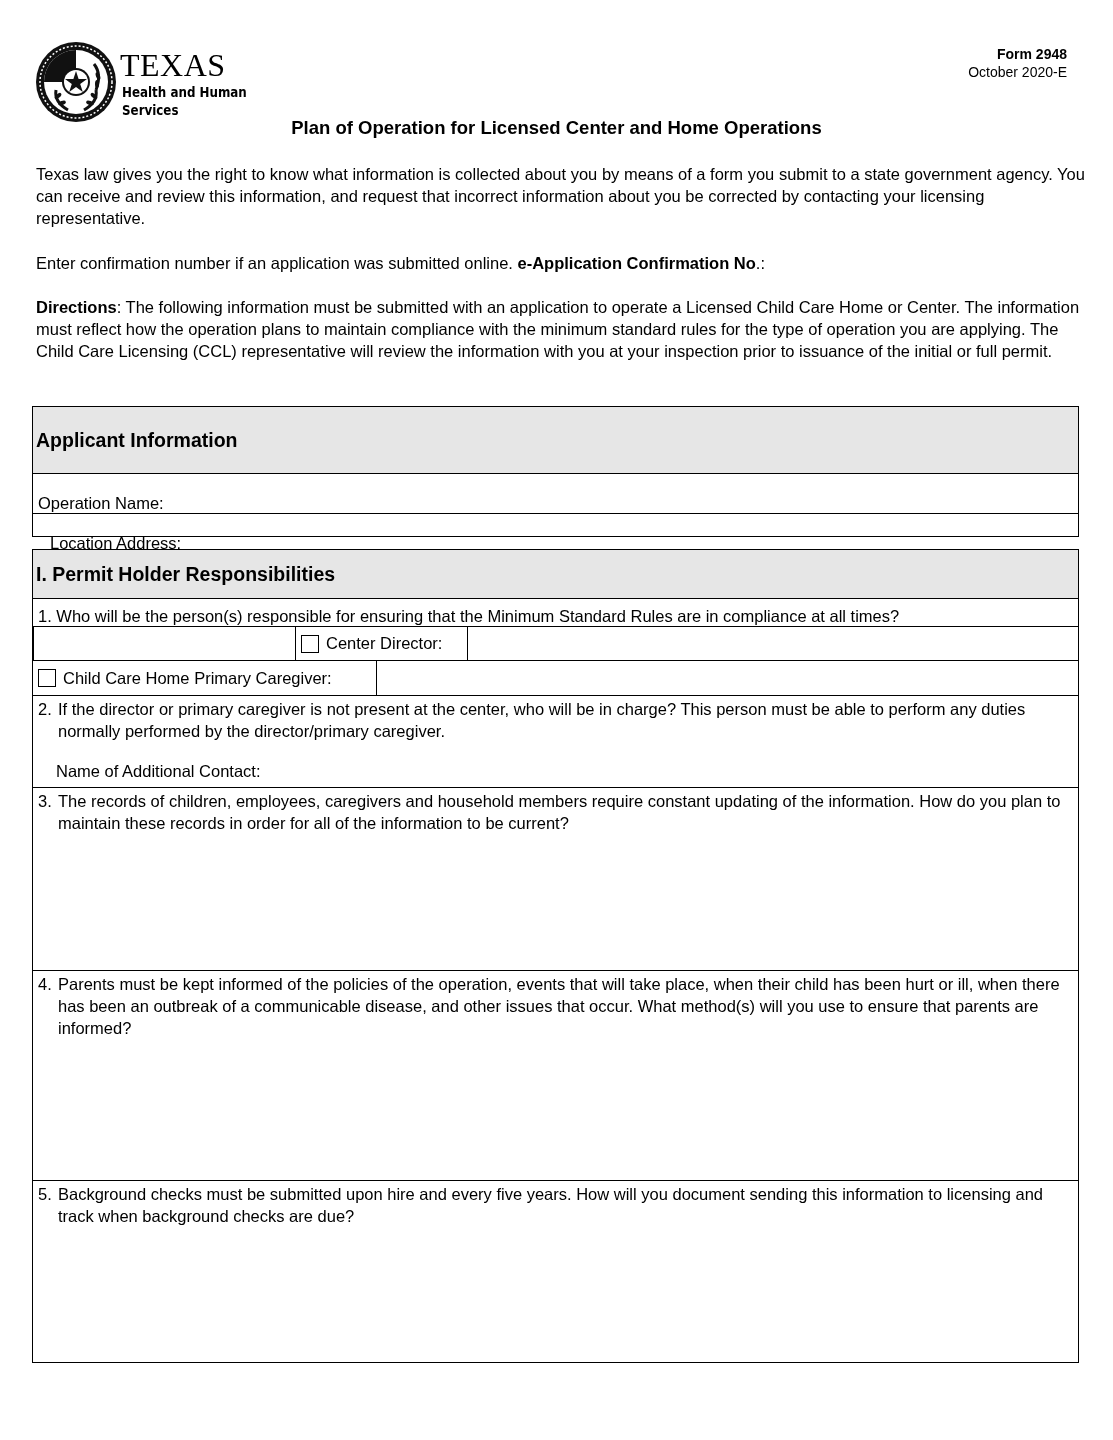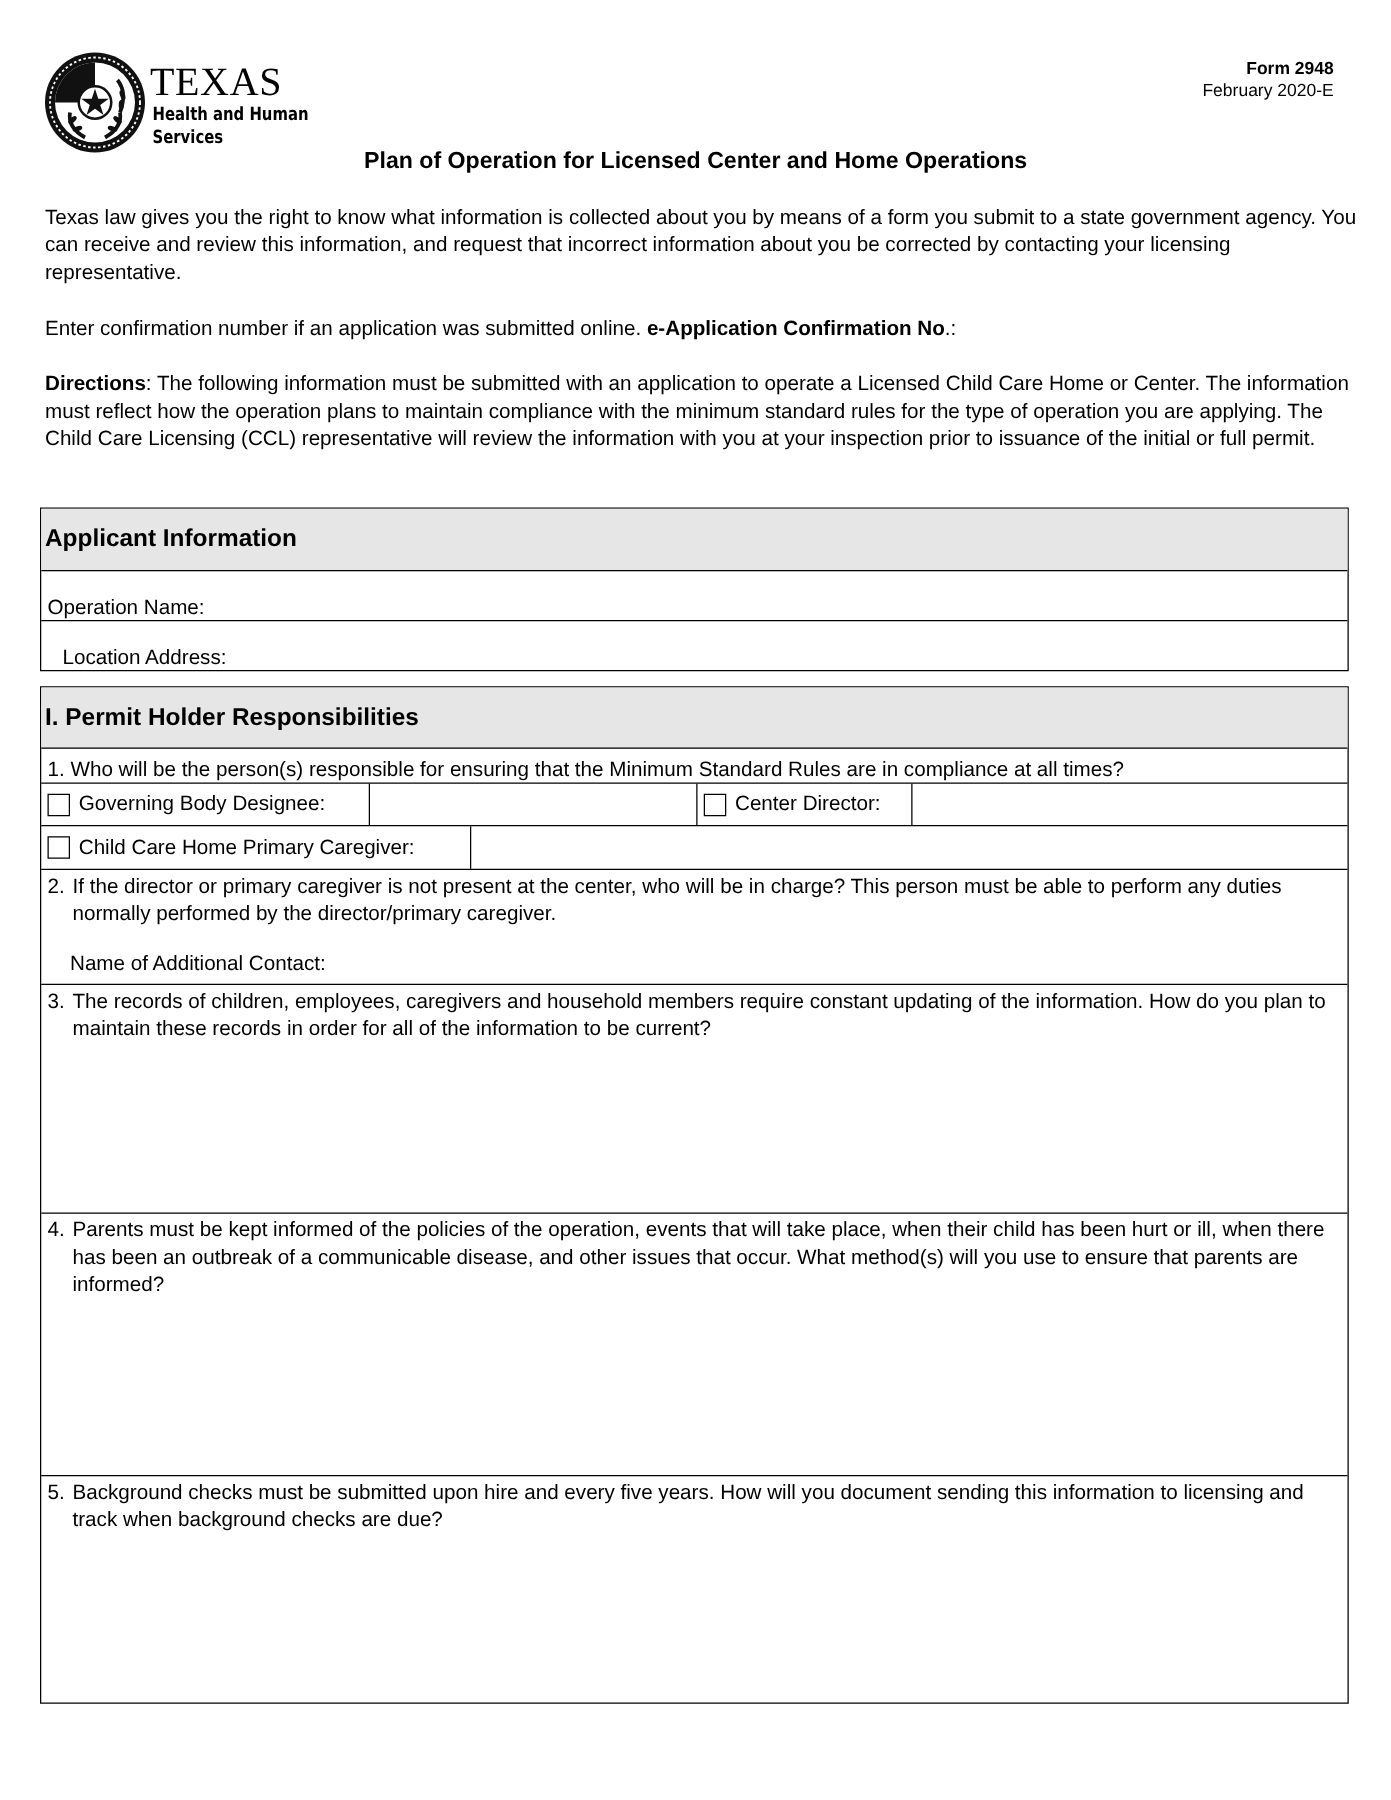--- a/index.html
+++ b/index.html
@@ -55,59 +55,55 @@
     <ellipse cx="56" cy="63" rx="4" ry="2" fill="#111" transform="rotate(20 56 63)"></ellipse>
     <ellipse cx="64" cy="36" rx="4" ry="2" fill="#111" transform="rotate(70 64 36)"></ellipse>
     <ellipse cx="63" cy="44" rx="4" ry="2" fill="#111" transform="rotate(90 63 44)"></ellipse>
   </svg>
 </div>
 <div class="abs logo-text-1">TEXAS</div>
 <div class="abs logo-text-2">Health and Human</div>
 <div class="abs logo-text-3">Services</div>
 
 <div class="abs form-num">Form 2948</div>
-<div class="abs form-date">February 2020-E</div>
+<div class="abs form-date">October 2020-E</div>
 
 <div class="abs title">Plan of Operation for Licensed Center and Home Operations</div>
 
 <div class="abs para p1">Texas law gives you the right to know what information is collected about you by means of a form you submit to a state government agency. You can receive and review this information, and request that incorrect information about you be corrected by contacting your licensing representative.</div>
 
 <div class="abs para p2">
   <span>Enter confirmation number if an application was submitted online. </span><b>e-Application Confirmation No</b><span>.:</span>
   <input class="fill" style="width: 200px; height: 20px; vertical-align: middle;" value="">
 </div>
 
 <div class="abs para p3">
   <b>Directions</b><span>: The following information must be submitted with an application to operate a Licensed Child Care Home or Center. The information must reflect how the operation plans to maintain compliance with the minimum standard rules for the type of operation you are applying. The Child Care Licensing (CCL) representative will review the information with you at your inspection prior to issuance of the initial or full permit.</span>
 </div>
 
 <div class="box" style="top:406px;height:131px;">
-  <div class="hdr" style="height:50px;">Applicant Information</div>
+  <div class="hdr" style="height:67px;">Applicant Information</div>
   <div class="row" style="height:40px;">
     <span style="padding-left:5px;white-space:nowrap;">Operation Name:</span>
     <input class="fill" style="padding-left: 6px;" value="">
   </div>
   <div class="row" style="height:39px;">
     <span style="padding-left:5px;white-space:nowrap;margin-left:12px;">Location Address:</span>
     <input class="fill" style="padding-left: 6px;" value="">
   </div>
 </div>
 
 <div class="box" style="top:549px;height:814px;">
   <div class="hdr" style="height:49px;">I. Permit Holder Responsibilities</div>
 
   <div class="row" style="height:28px;padding-left:5px;">
     <span>1.</span>&nbsp;<span>Who will be the person(s) responsible for ensuring that the Minimum Standard Rules are in compliance at all times?</span>
   </div>
 
   <div class="row" style="height:34px;">
-    <div class="cell" style="width:262px;">
-      <span class="cb"></span>
-      <span>Governing Body Designee:</span>
-    </div>
     <div class="cell bl" style="width:262px;">
       <input class="fill" value="" style="">
     </div>
     <div class="cell bl" style="width:172px;">
       <span class="cb"></span>
       <span>Center Director:</span>
     </div>
     <div class="cell bl" style="flex:1;">
       <input class="fill" value="" style="">
     </div>

